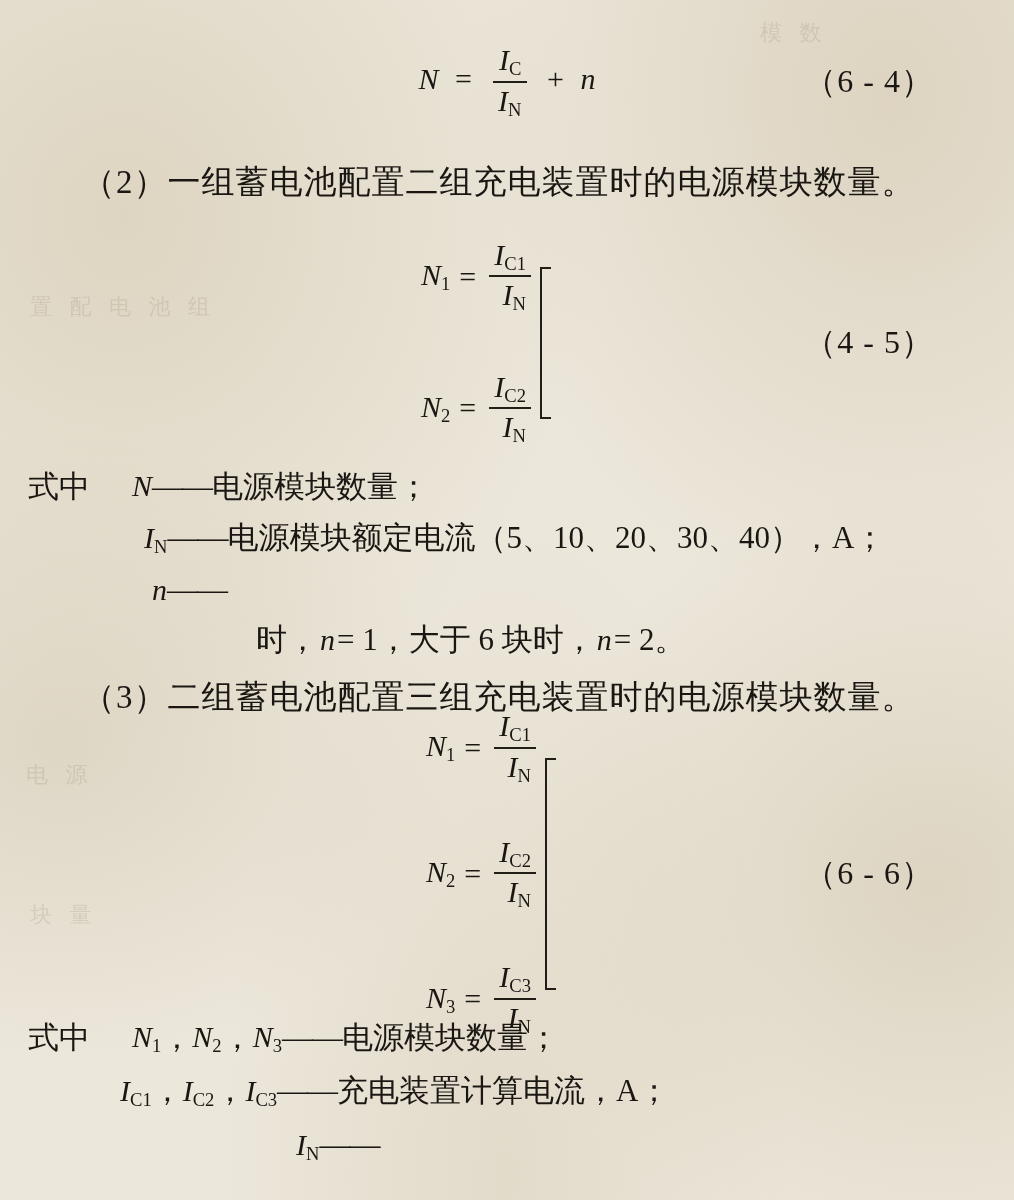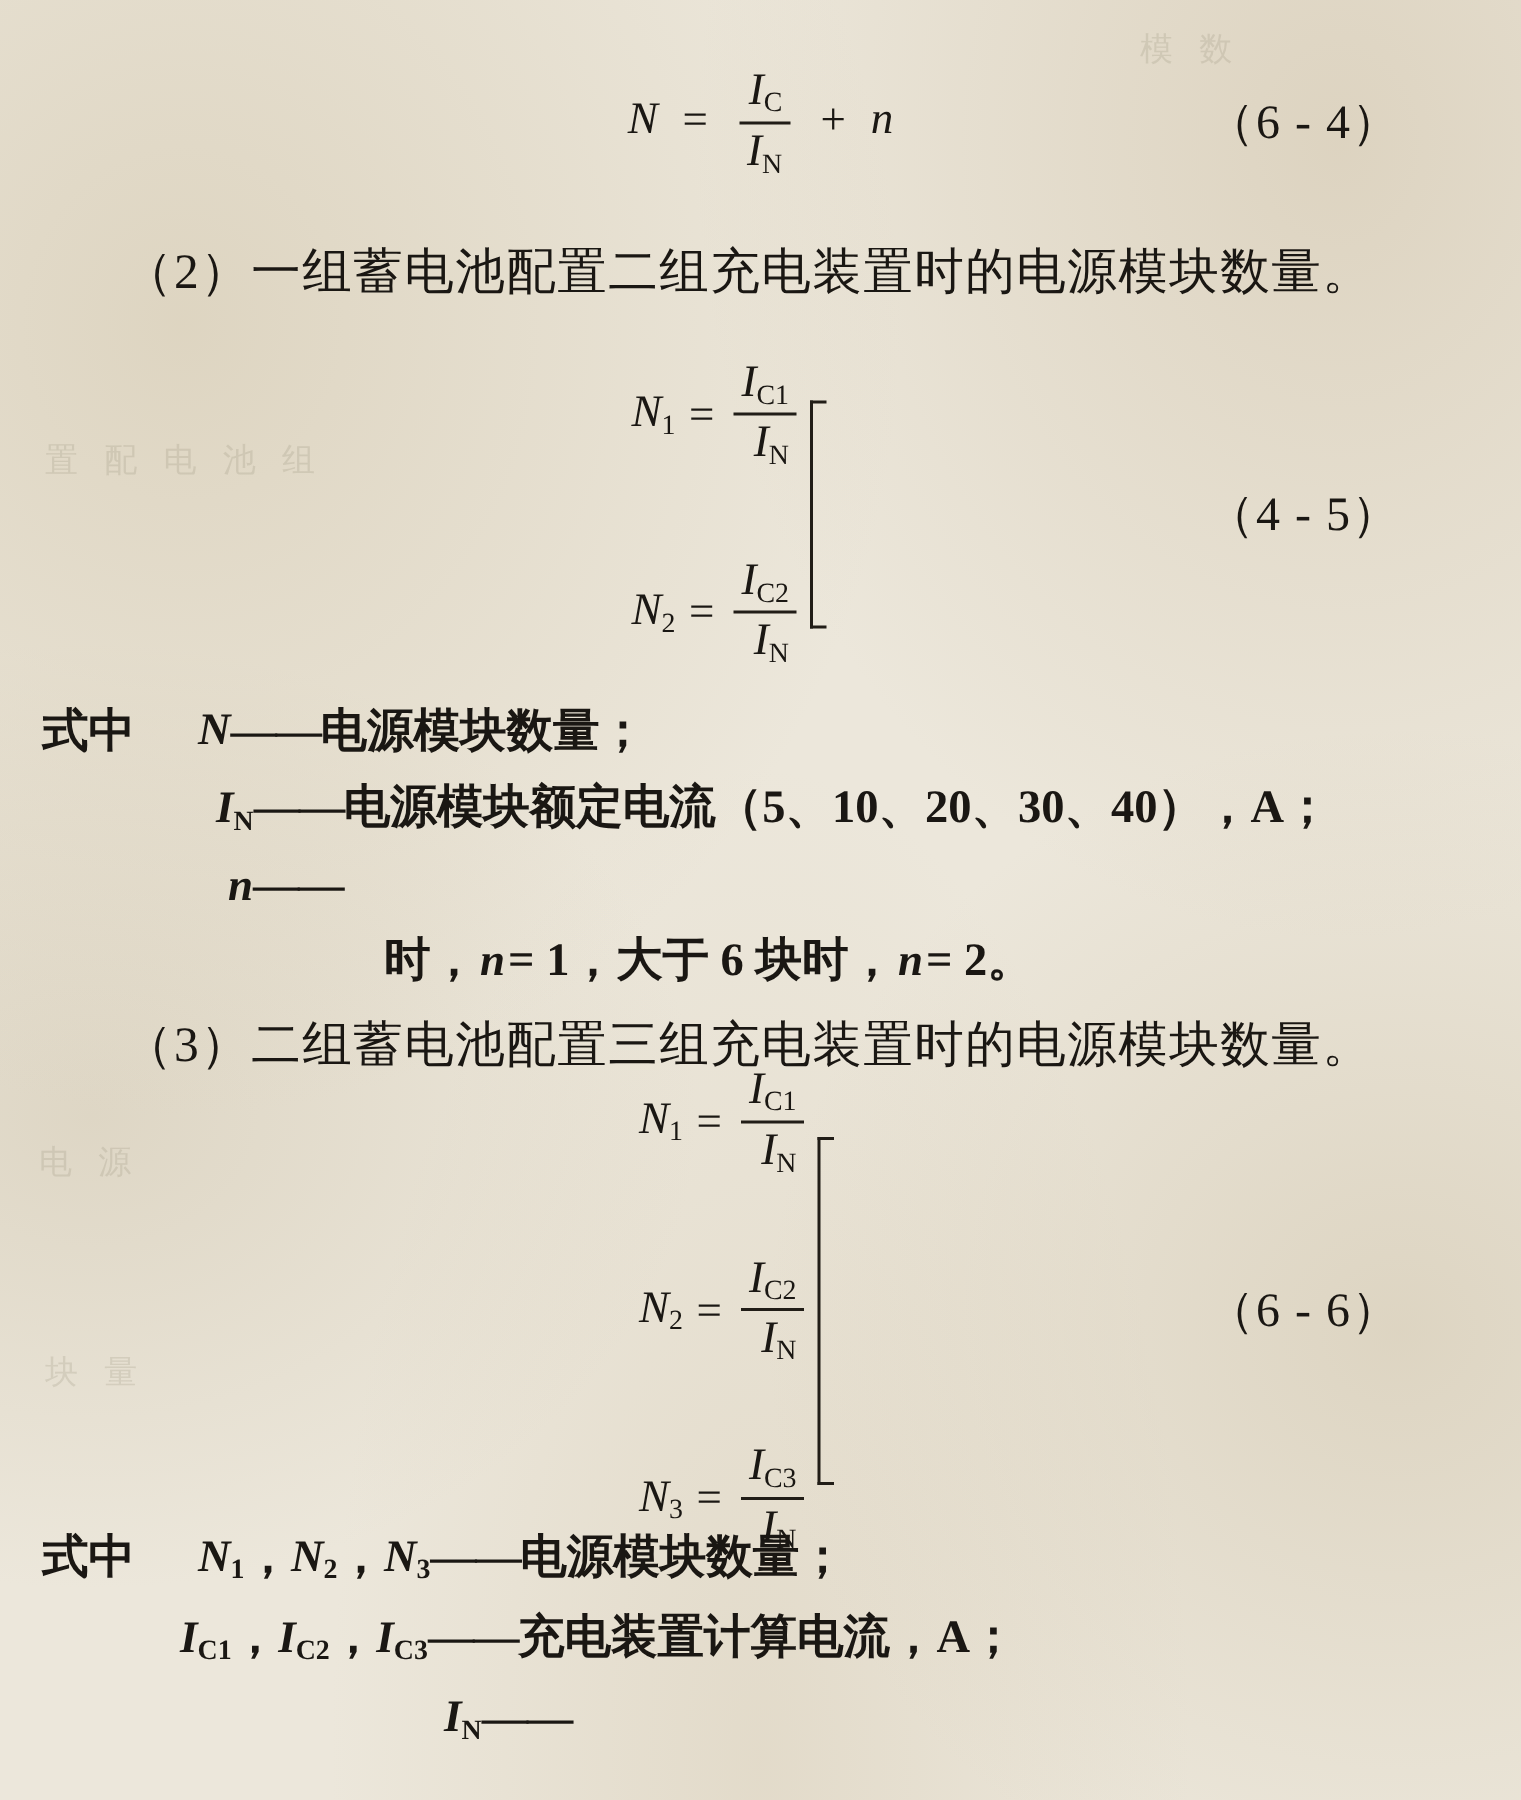--- a/index.html
+++ b/index.html
@@ -100,22 +100,21 @@
     font-size: 33px;
     line-height: 1.38;
     letter-spacing: 1px;
   }
   .where-block {
     font-size: 31px;
     line-height: 1.48;
   }
   .where-line {
     display: flex;
-    align-items: flex-end;
-    font-weight: bold;
+    align-items: center;
   }
   .dash {
     letter-spacing: -1px;
   }
 
   
   .system {
     display: flex;
     align-items: center;
     justify-content: center;

